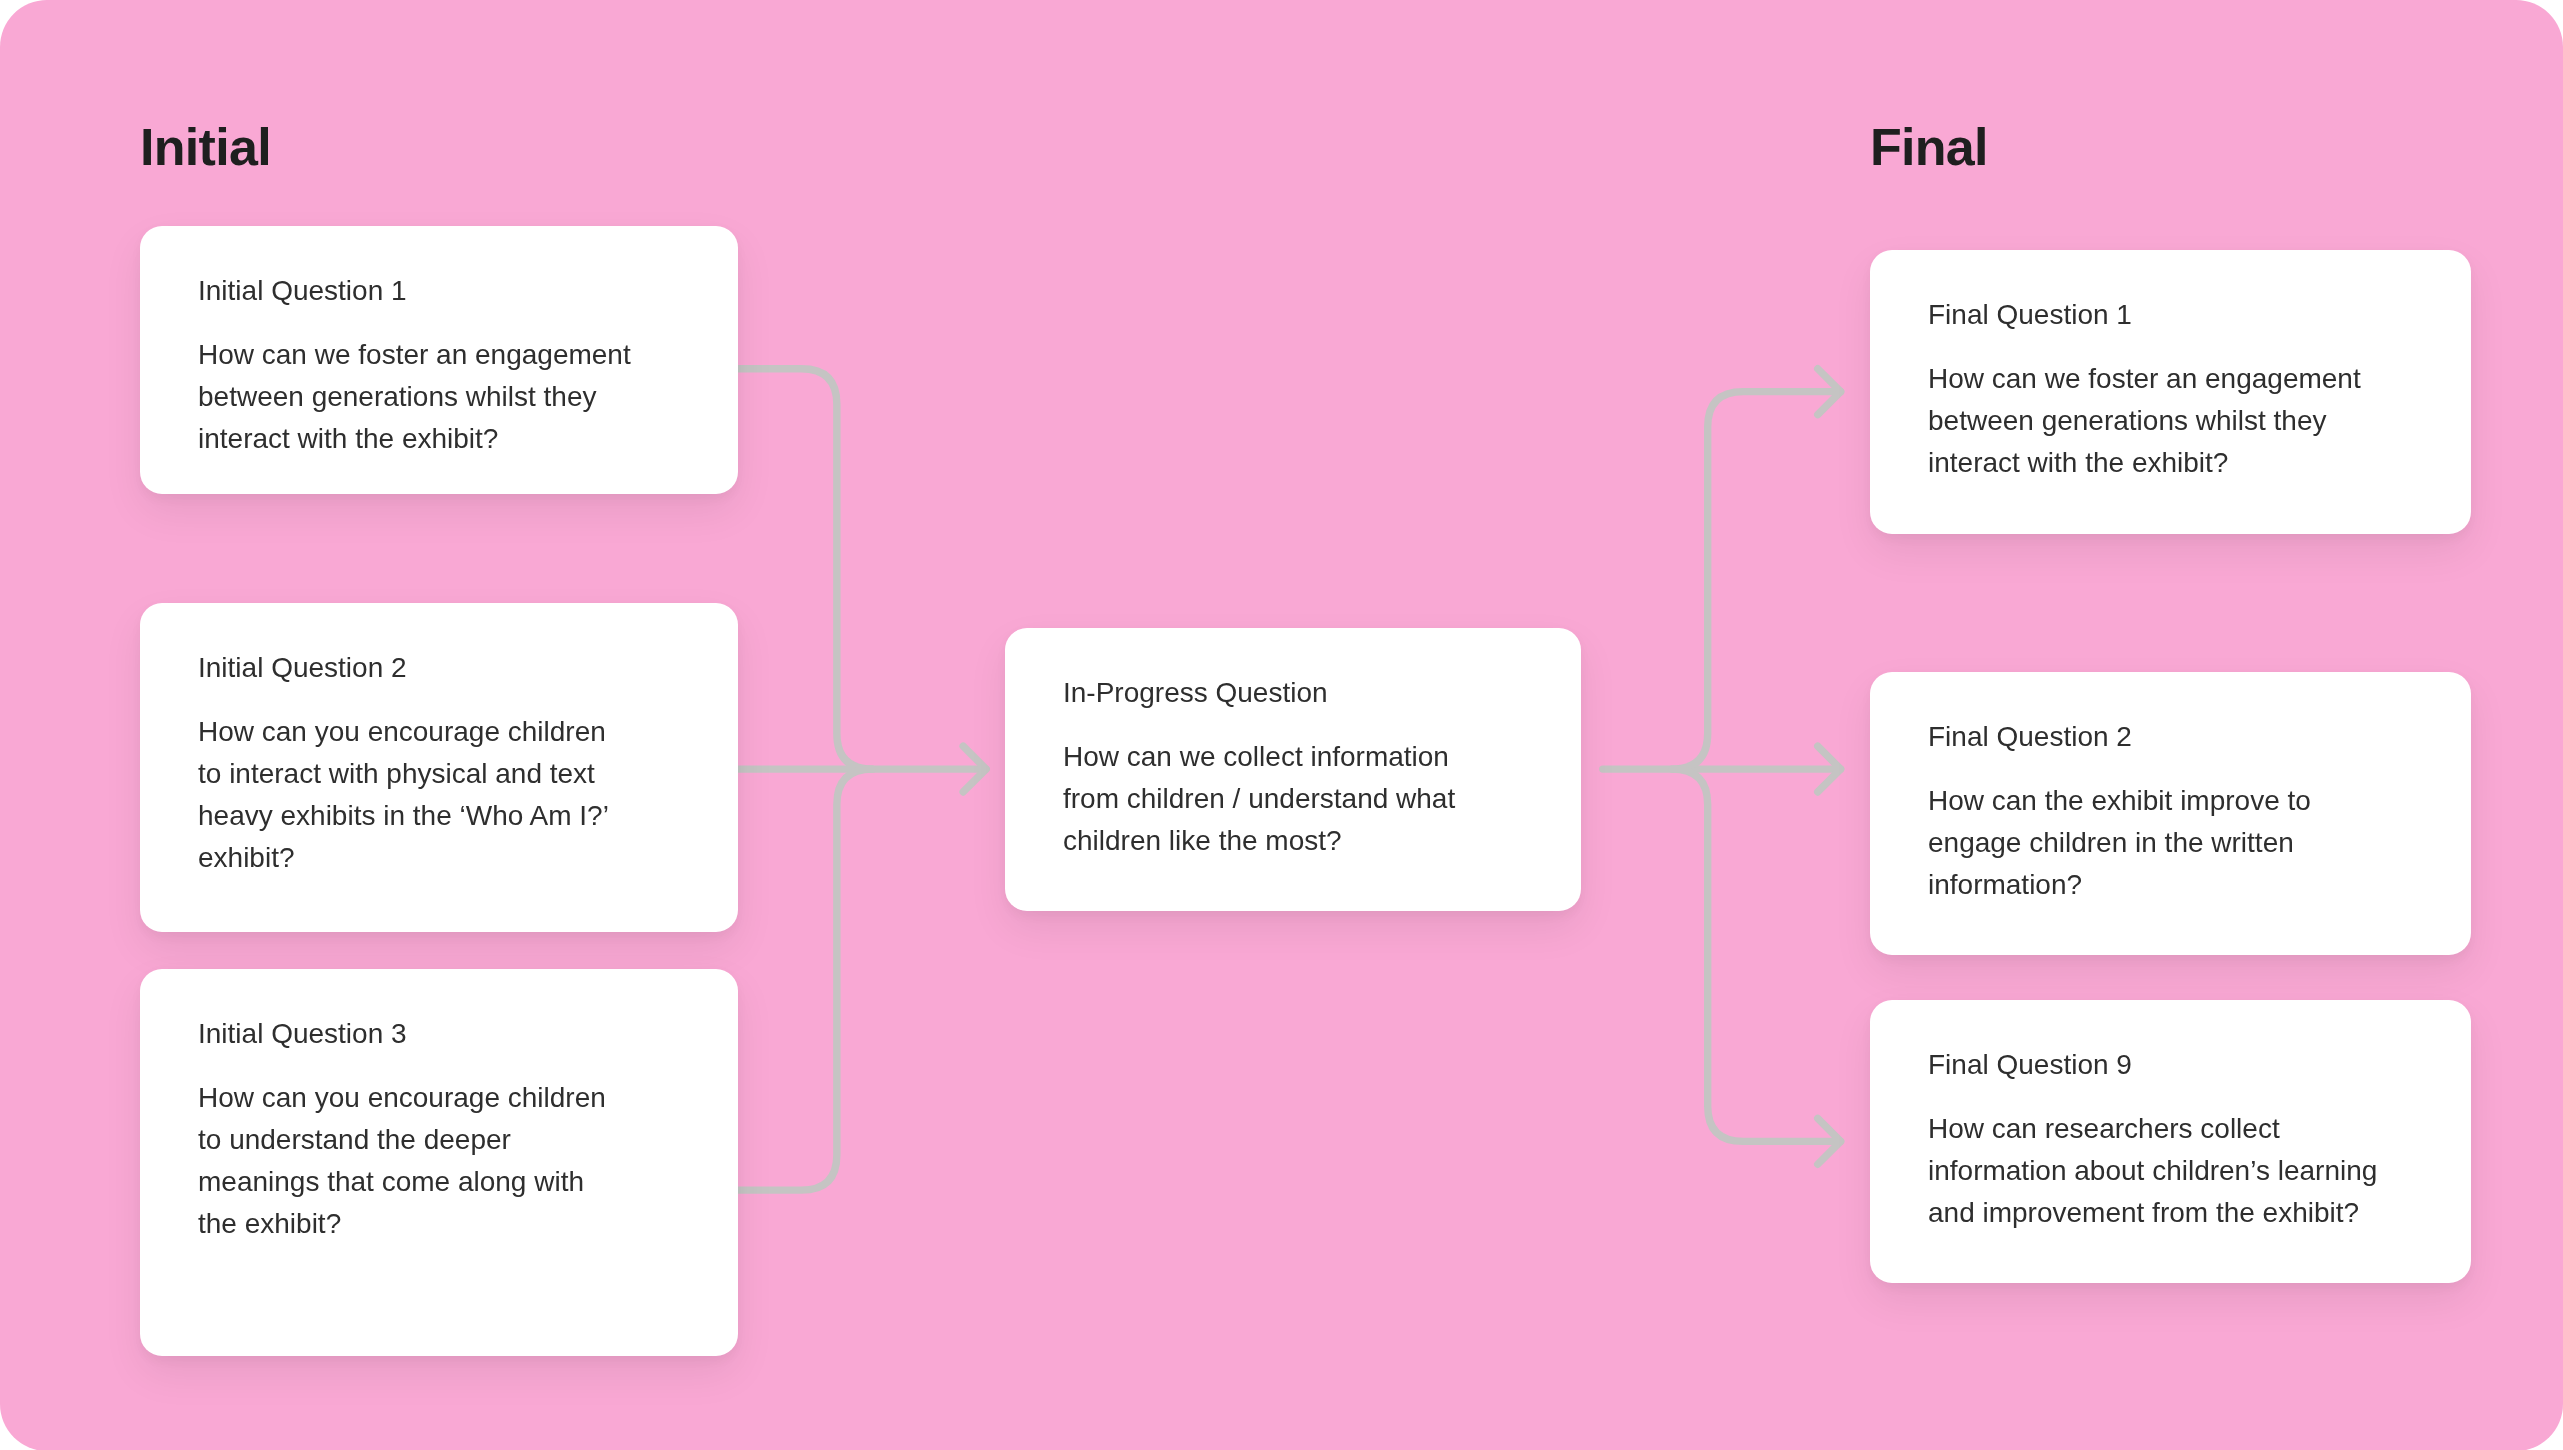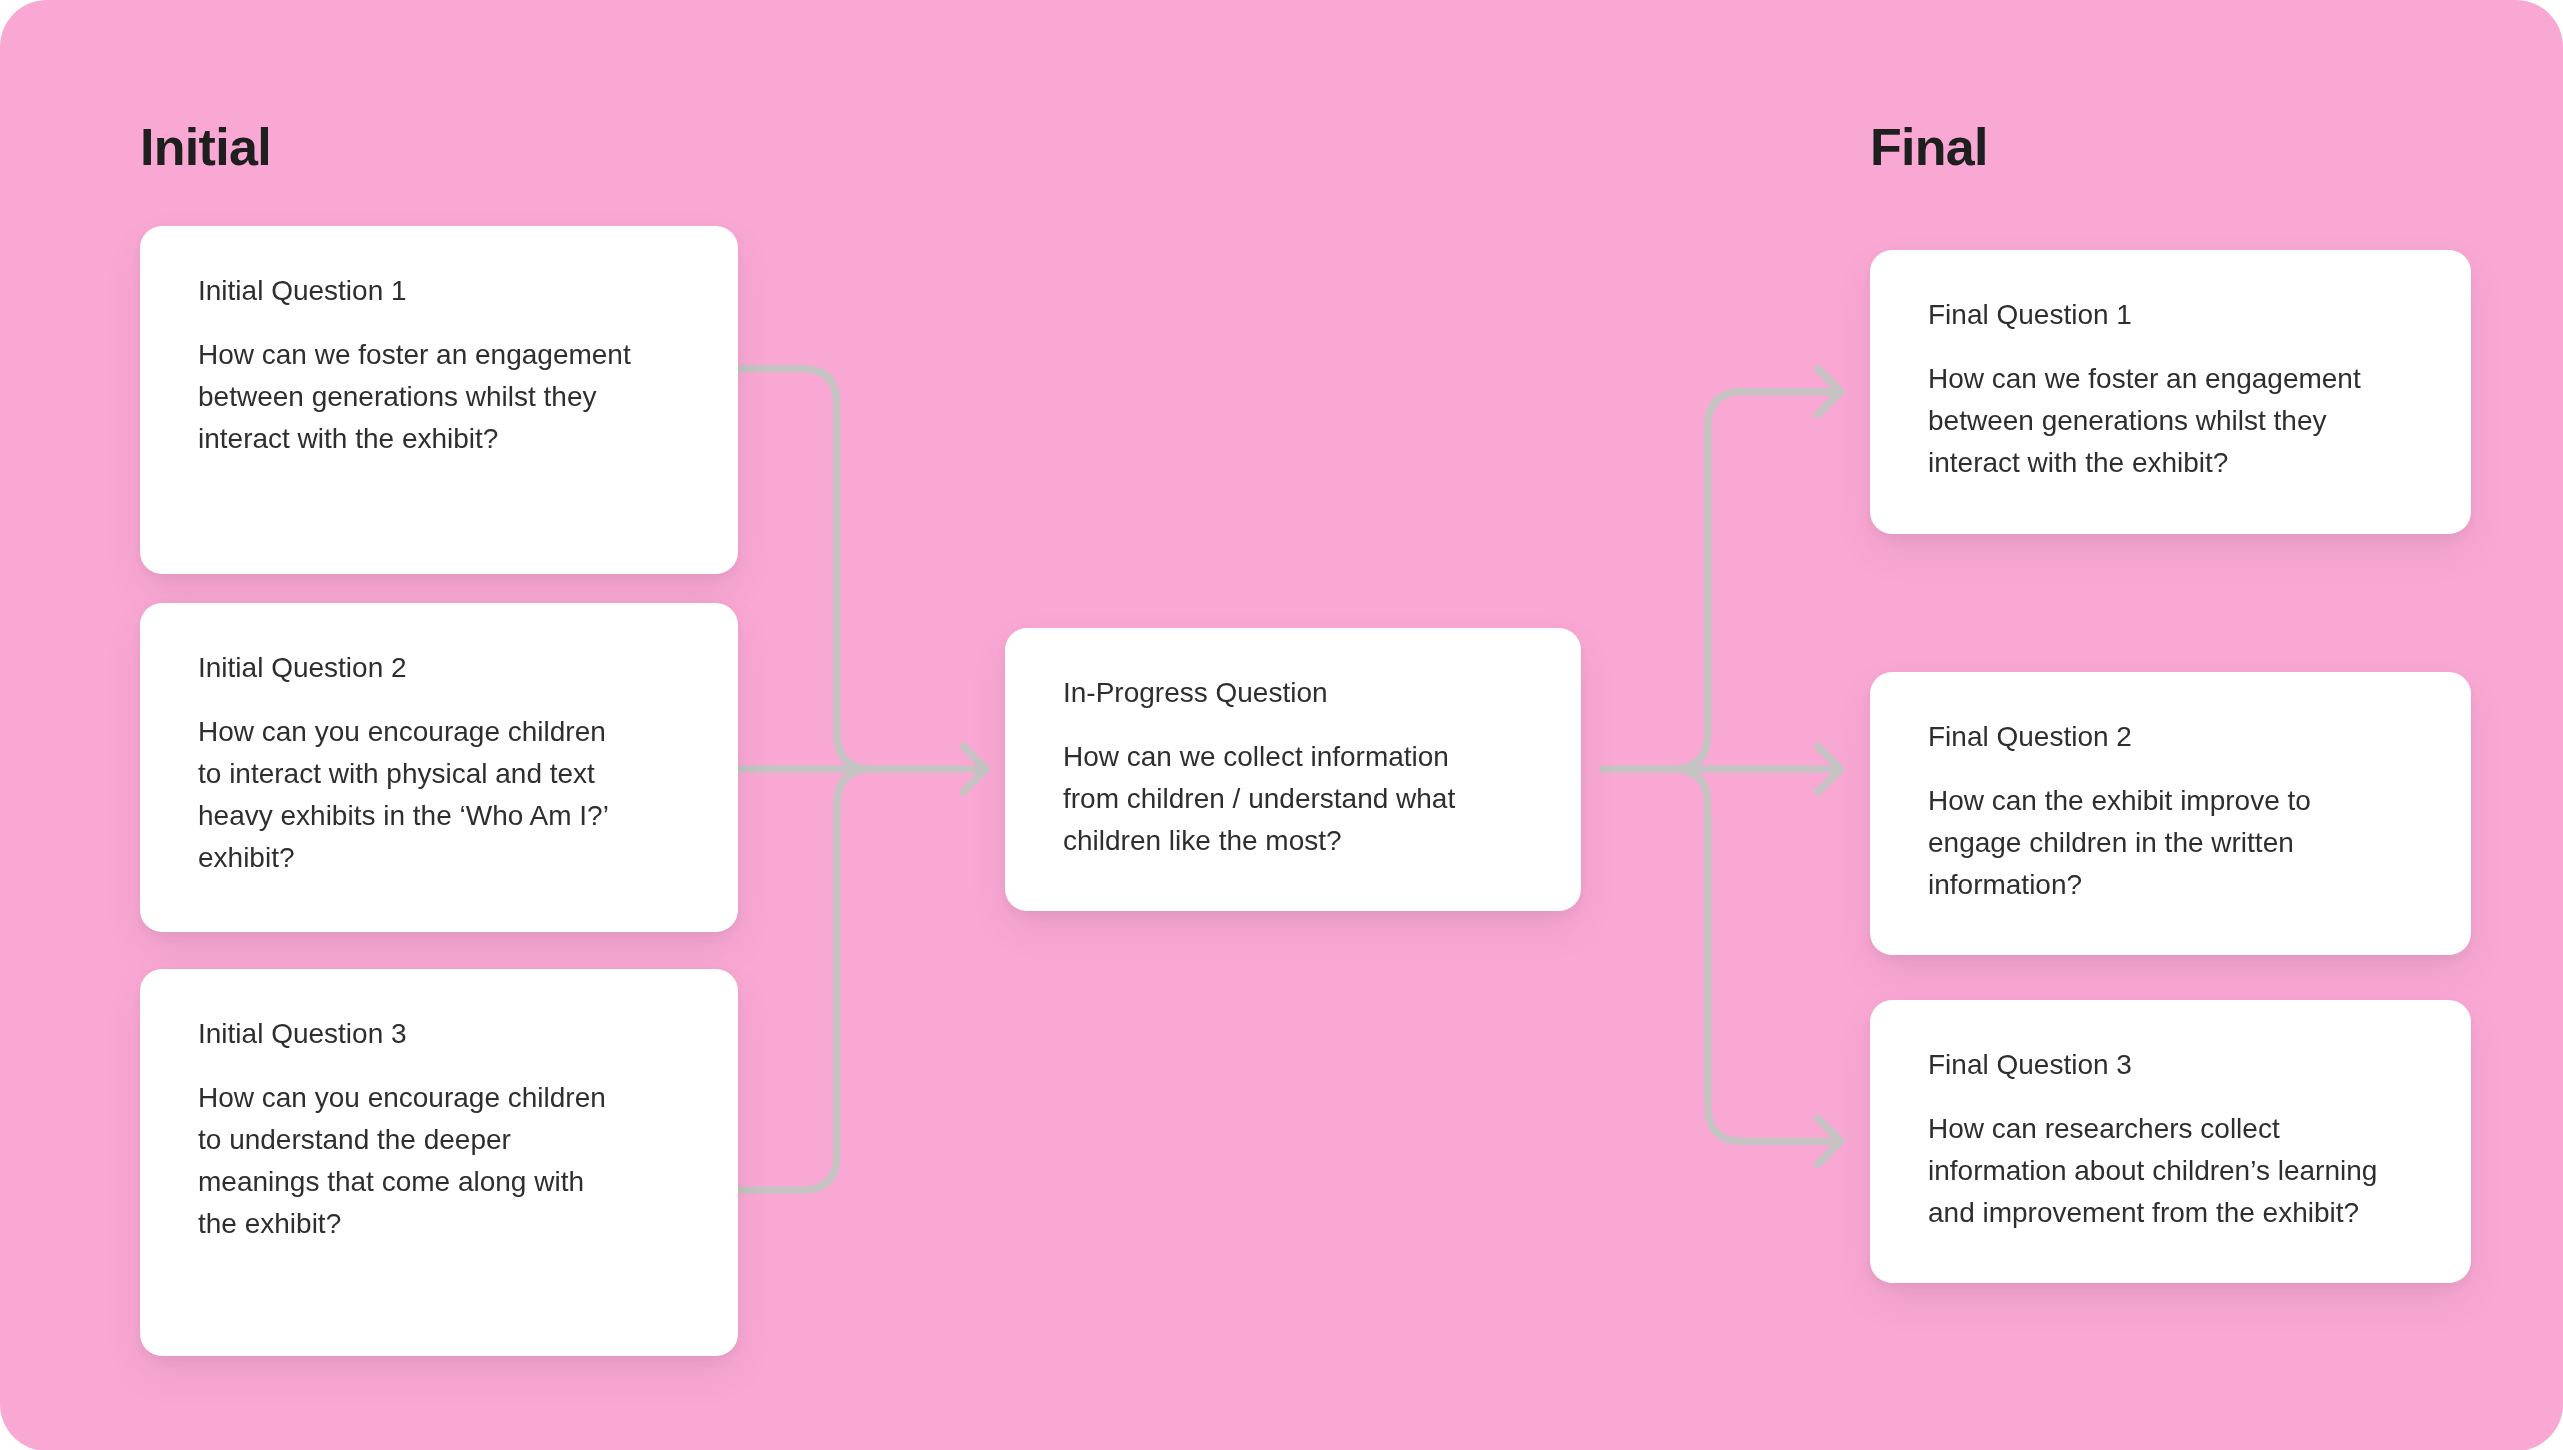--- a/index.html
+++ b/index.html
@@ -44,21 +44,21 @@
   }
   .card .card-body {
     margin-top: 22px;
     font-size: 28px;
     line-height: 42px;
     color: #2e2e2e;
     font-weight: 400;
     white-space: pre-line;
   }
 
-  .card-iq1 { left: 140px;  top: 226px;  width: 598px; height: 348px; }
+  .card-iq1 { left: 140px;  top: 226px;  width: 598px; height: 268px; }
   .card-iq2 { left: 140px;  top: 603px;  width: 598px; height: 329px; }
   .card-iq3 { left: 140px;  top: 969px; width: 598px; height: 387px; }
   .card-mid { left: 1005px; top: 628px;  width: 576px; height: 283px; }
   .card-fq1 { left: 1870px; top: 250px;  width: 601px; height: 284px; }
   .card-fq2 { left: 1870px; top: 628px;  width: 601px; height: 283px; margin-top: 44px; }
   .card-fq3 { left: 1870px; top: 1000px; width: 601px; height: 283px; }
 
   svg.connectors {
     position: absolute;
     left: 0;
@@ -135,20 +135,20 @@
   </div>
 
   <div class="card card-fq2">
     <div class="card-title">Final Question 2</div>
     <div class="card-body">How can the exhibit improve to
 engage children in the written
 information?</div>
   </div>
 
   <div class="card card-fq3">
-    <div class="card-title">Final Question 3</div>
+    <div class="card-title">Final Question 9</div>
     <div class="card-body">How can researchers collect
 information about children’s learning
 and improvement from the exhibit?</div>
   </div>
 
 </div>
 
 
 </body></html>

